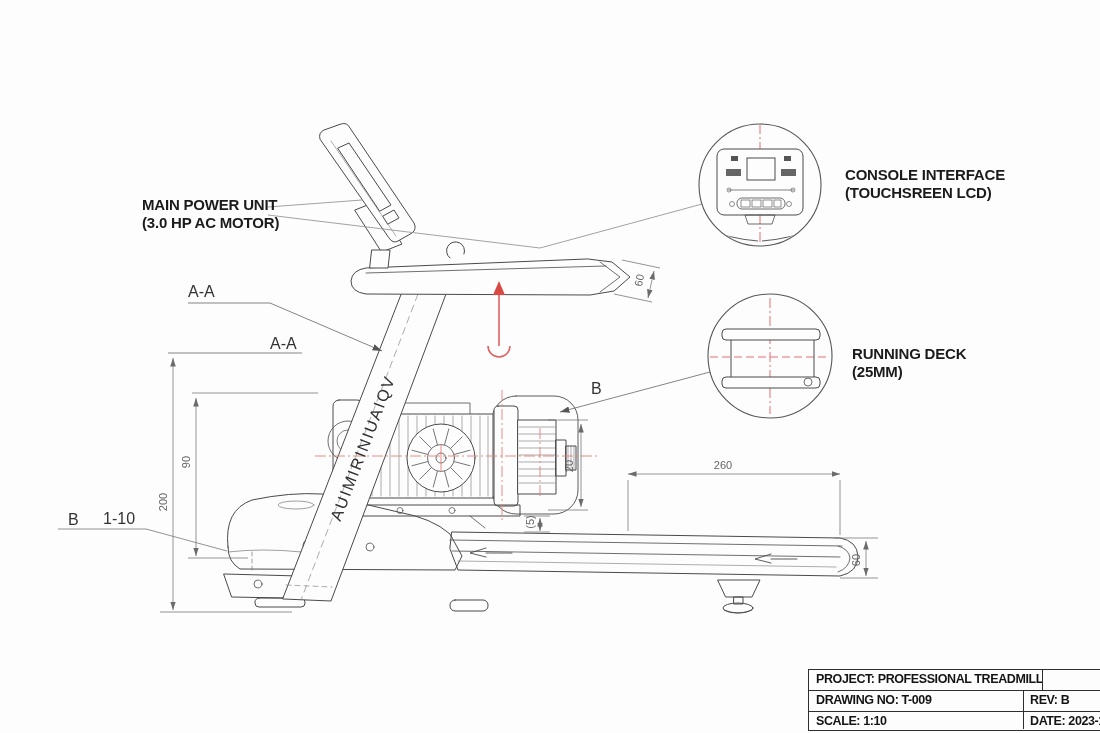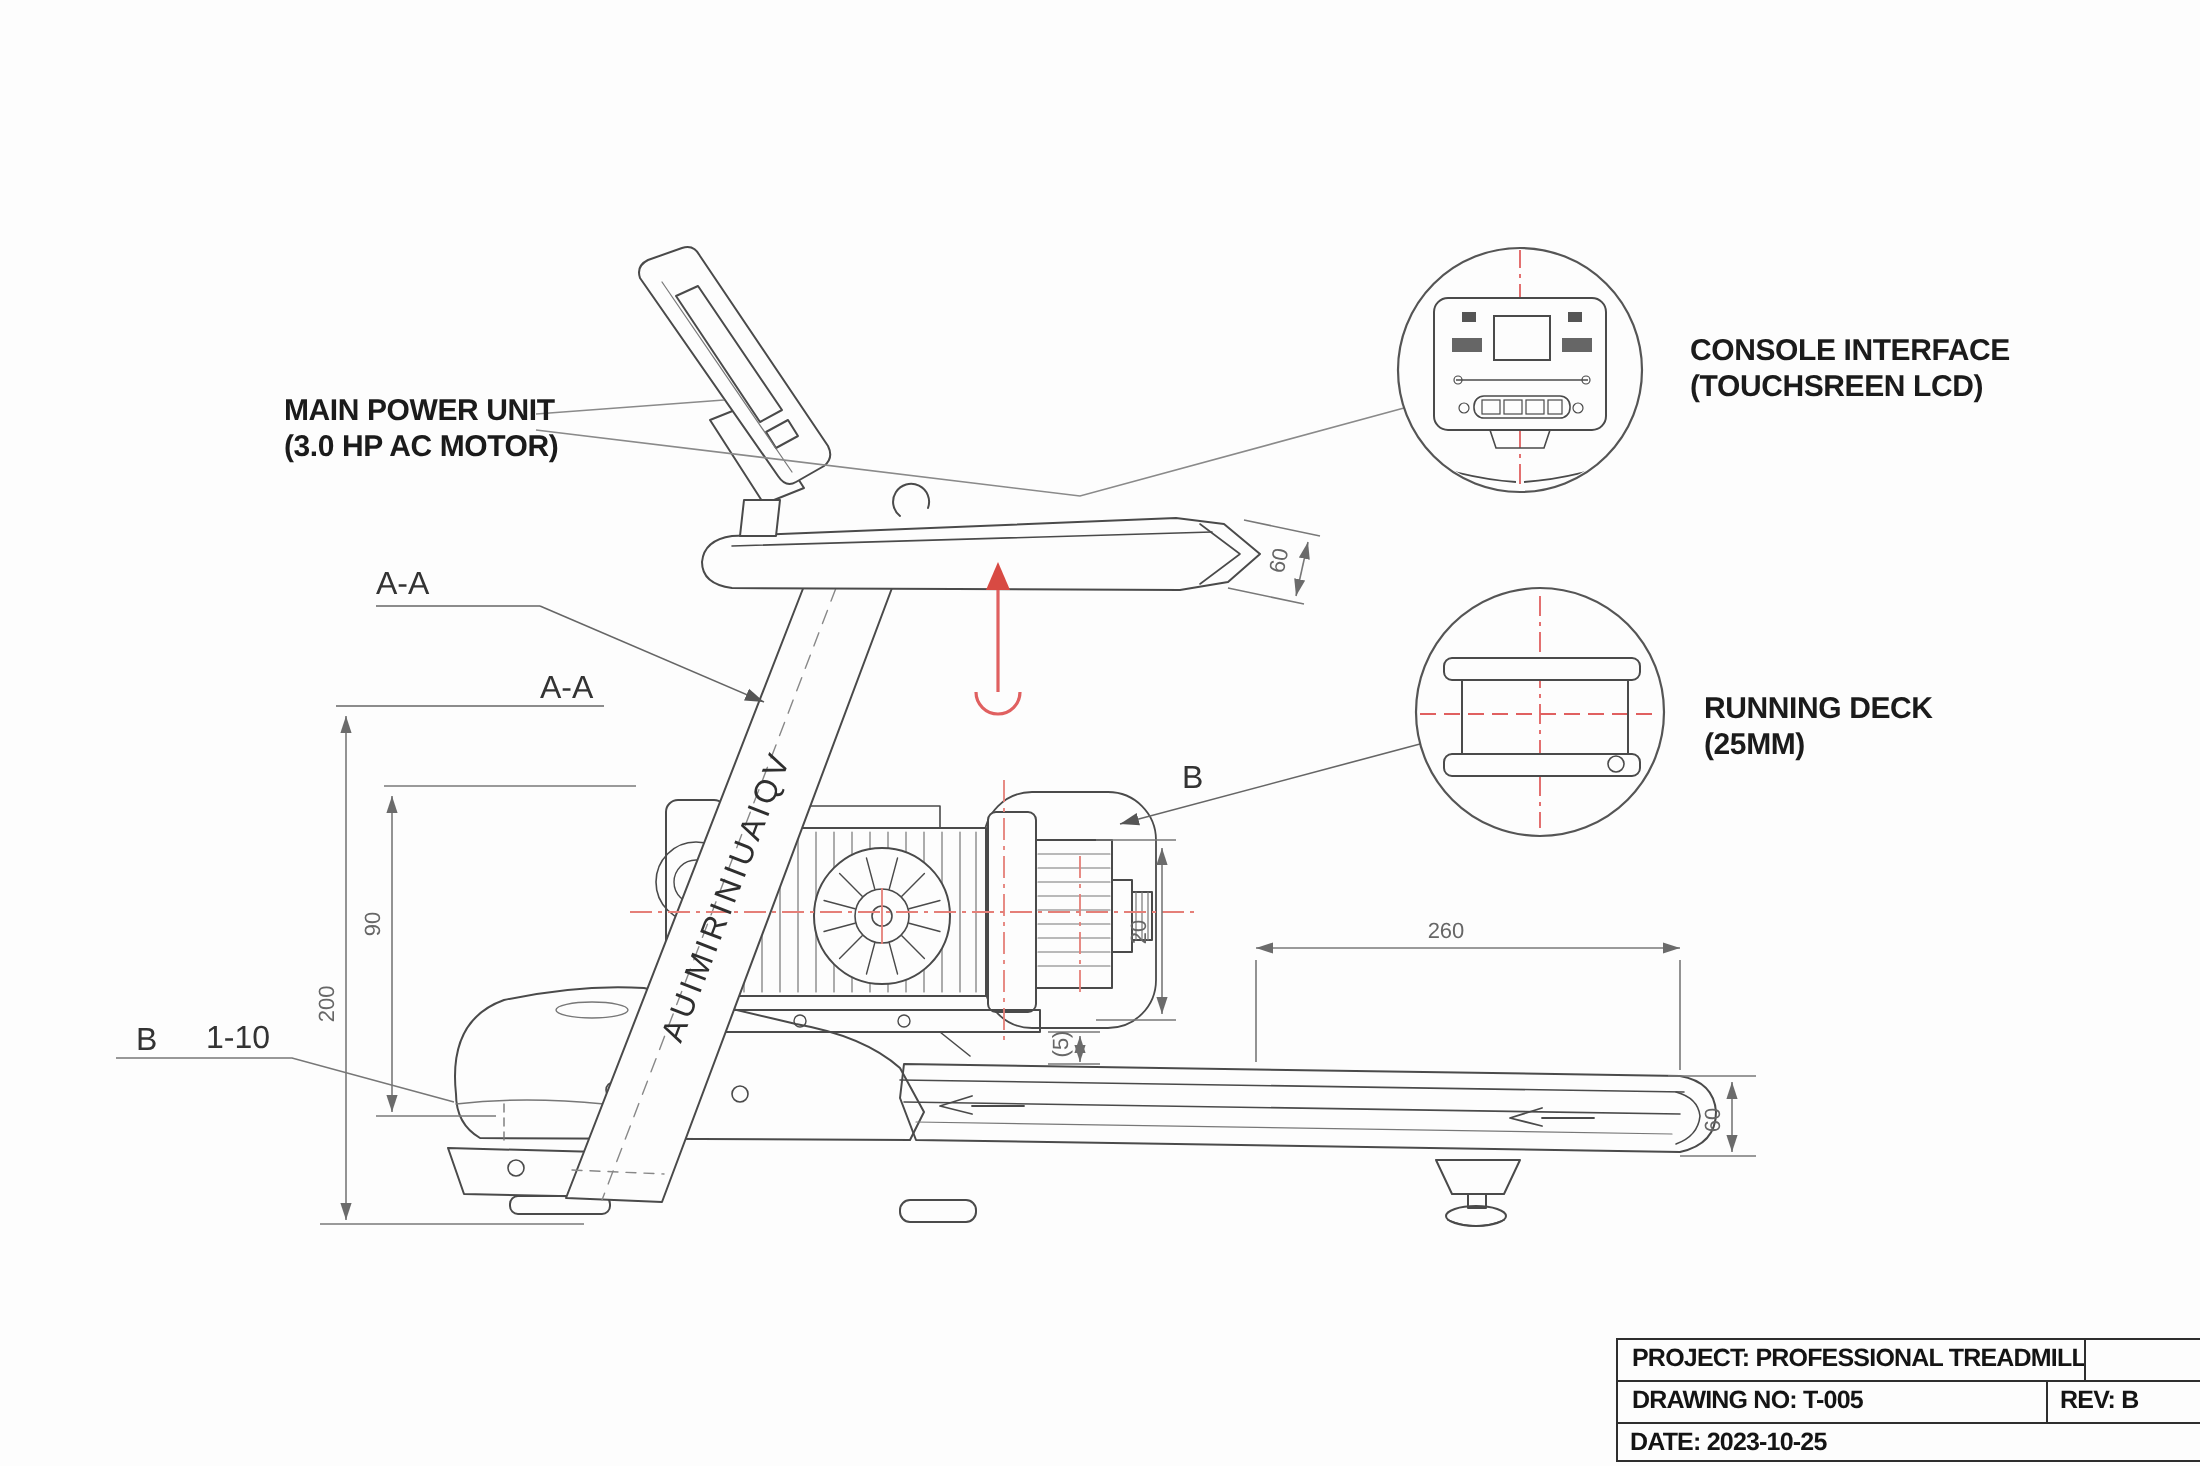--- a/index.html
+++ b/index.html
@@ -259,20 +259,21 @@
     </g>
   </g>
 </svg>
 
   <div class="tblock">
     <div class="tb-row tb-r1">
       <div class="tb-cell tb-c1a">PROJECT: PROFESSIONAL TREADMILL DESIGN</div>
       <div class="tb-cell tb-c1b"></div>
     </div>
     <div class="tb-row tb-r2">
-      <div class="tb-cell tb-c2a">DRAWING NO: T-005</div>
+      <div class="tb-cell tb-c2a">DRAWING NO: T-009</div>
       <div class="tb-cell tb-c2b">REV: B</div>
     </div>
     <div class="tb-row tb-r3">
+      <div class="tb-cell tb-c2a">SCALE: 1:10</div>
       <div class="tb-cell tb-c2b">DATE: 2023-10-25</div>
     </div>
   </div>
 </div>
 
 </body></html>

